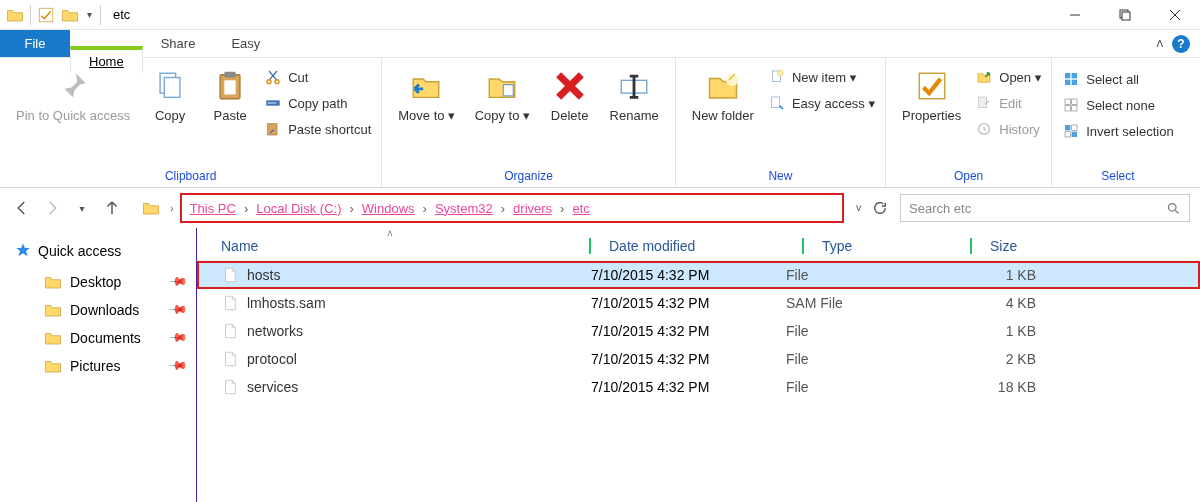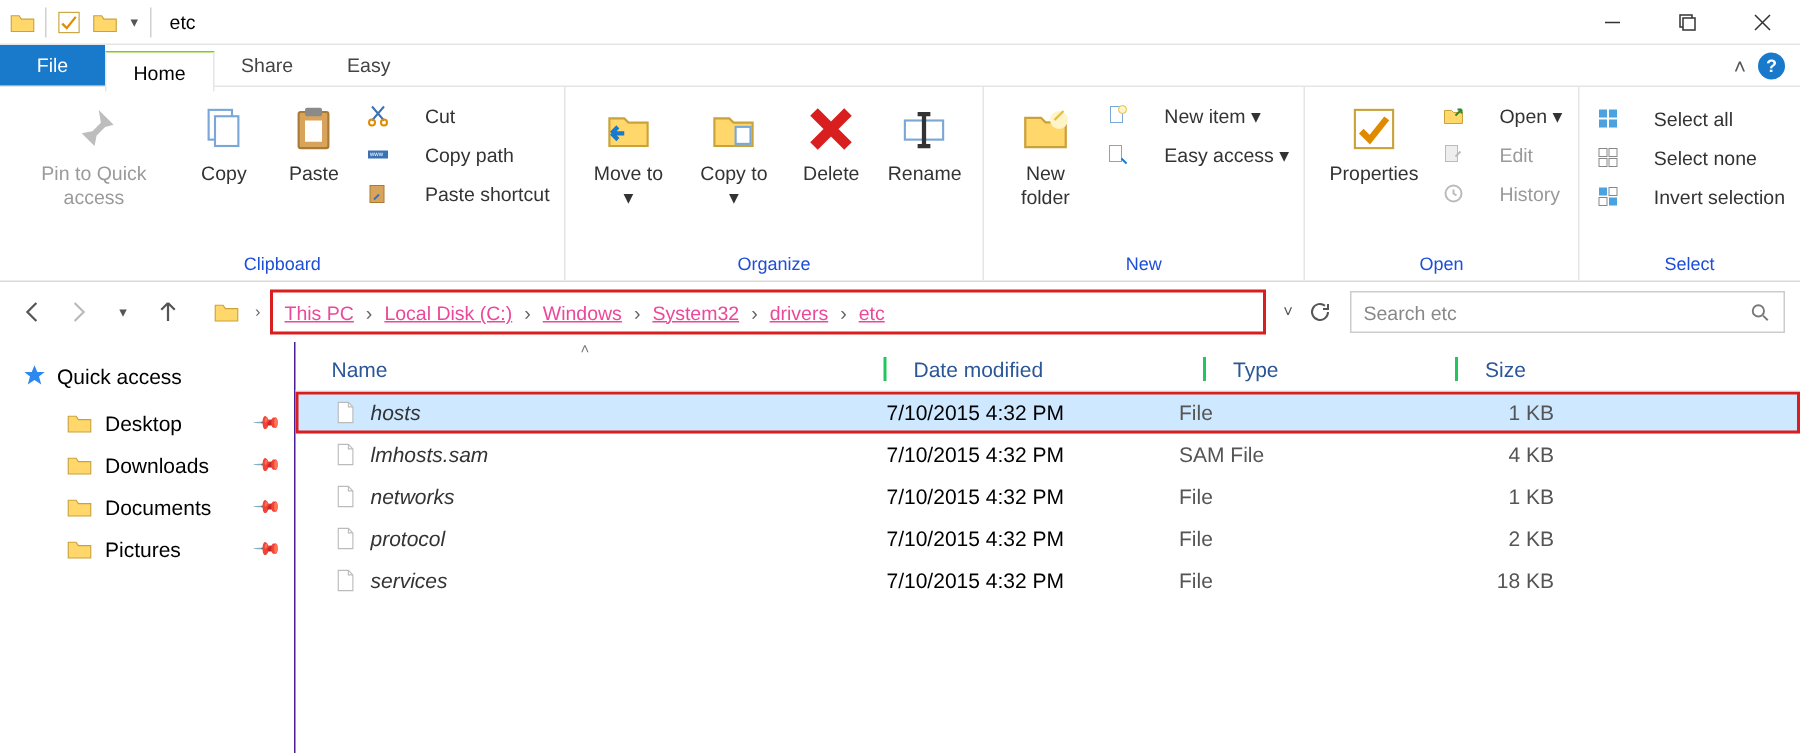--- a/index.html
+++ b/index.html
@@ -13,35 +13,35 @@
 .titlebar .winctl div { width: 50px; height: 30px; display: flex; align-items: center; justify-content: center; }
 .titlebar .winctl svg { width: 12px; height: 12px; }
 
 .folder-mini { width: 18px; height: 18px; }
 .divider-v { width: 1px; height: 20px; background: #d0d0d0; }
 
 
 .tabs { display: flex; align-items: stretch; height: 28px; border-bottom: 1px solid #e5e5e5; position: relative; }
 .tab-file { background: #1979ca; color: #fff; width: 70px; display: flex; align-items: center; justify-content: center; font-size: 13px; }
 .tab { padding: 0 18px; display: flex; align-items: center; font-size: 13px; color: #444; }
-.tab.active { background: #fff; border-top: 1px solid #84cc16; border-left: 1px solid #e5e5e5; border-right: 1px solid #e5e5e5; position: relative; top: 4px; color: #000; }
+.tab.active { background: #fff; border-top: 4px solid #84cc16; border-left: 1px solid #e5e5e5; border-right: 1px solid #e5e5e5; position: relative; top: 16px; color: #000; text-decoration: underline; }
 .tabs .right { margin-left: auto; display: flex; align-items: center; padding-right: 10px; gap: 8px; color: #555; }
 .help-circle { width: 18px; height: 18px; border-radius: 50%; background: #1979ca; color: #fff; display: flex; align-items: center; justify-content: center; font-size: 12px; font-weight: bold; }
 
 
 .ribbon { display: flex; border-bottom: 1px solid #d9d9d9; height: 130px; background: #fff; }
 .group { border-right: 1px solid #e5e5e5; display: flex; flex-direction: column; padding: 4px 6px 0 6px; }
 .group-content { flex: 1; display: flex; align-items: flex-start; }
 .group-label { text-align: center; font-size: 12px; color: #1d4ed8; padding: 3px 0 4px 0; }
 .bigbtn { display: flex; flex-direction: column; align-items: center; justify-content: flex-start; padding: 4px 10px 0 10px; font-size: 13px; color: #333; min-width: 60px; }
 .bigbtn .ico { height: 40px; display: flex; align-items: center; justify-content: center; }
 .bigbtn .lbl { text-align: center; line-height: 1.2; margin-top: 2px; }
 .bigbtn.disabled { color: #9a9a9a; }
 .smallbtns { display: flex; flex-direction: column; gap: 4px; padding-top: 4px; }
-.smallbtn { display: flex; align-items: center; gap: 22px; font-size: 13px; color: #333; padding: 2px 4px; white-space: nowrap; }
+.smallbtn { display: flex; align-items: center; gap: 6px; font-size: 13px; color: #333; padding: 2px 4px; white-space: nowrap; }
 .smallbtn.disabled { color: #9a9a9a; }
 .smallbtn .si { width: 18px; height: 18px; display: flex; align-items: center; justify-content: center; }
 
 
 .addrrow { display: flex; align-items: center; height: 40px; padding: 4px 10px; gap: 6px; }
 .navbtn { width: 24px; height: 24px; display: flex; align-items: center; justify-content: center; color: #555; }
 .navbtn.disabled { color: #bbb; }
 .addressbar { flex: 1; border: 2px solid #d81e1e; display: flex; align-items: center; height: 30px; padding: 0 4px; gap: 2px; font-size: 13px; }
 .addressbar .bc { padding: 0 4px; color: #ec4899; text-decoration: underline; }
 .addressbar .chev { color: #666; padding: 0 2px; }
@@ -59,21 +59,21 @@
 .cols { display: flex; padding: 4px 10px 6px 24px; color: #2b5797; font-size: 14px; border-bottom: 1px solid #eee; position: relative; }
 .cols .c-name { width: 370px; }
 .cols .c-date { width: 195px; }
 .cols .c-type { width: 150px; }
 .cols .c-size { width: 110px; }
 .cols .sort-ind { position: absolute; left: 190px; top: -6px; color: #777; font-size: 10px; }
 .colsep { border-right: 2px solid #22c55e; margin-right: 18px; }
 
 .row { display: flex; align-items: center; padding: 5px 10px 5px 24px; font-size: 14px; color: #333; }
 .row .ic { width: 26px; display: flex; align-items: center; }
-.row .c-name { width: 344px; font-style: italic; }
+.row .c-name { width: 344px; }
 .row .c-date { width: 195px; color: #000000; }
 .row .c-type { width: 150px; color: #555; }
 .row .c-size { width: 110px; text-align: right; color: #555; padding-right: 10px; }
 .row.selected { background: #cde8ff; outline: 2px solid #d81e1e; outline-offset: -2px; }
 
 svg { display: block; }
 </style>
 </head>
 <body>
 

